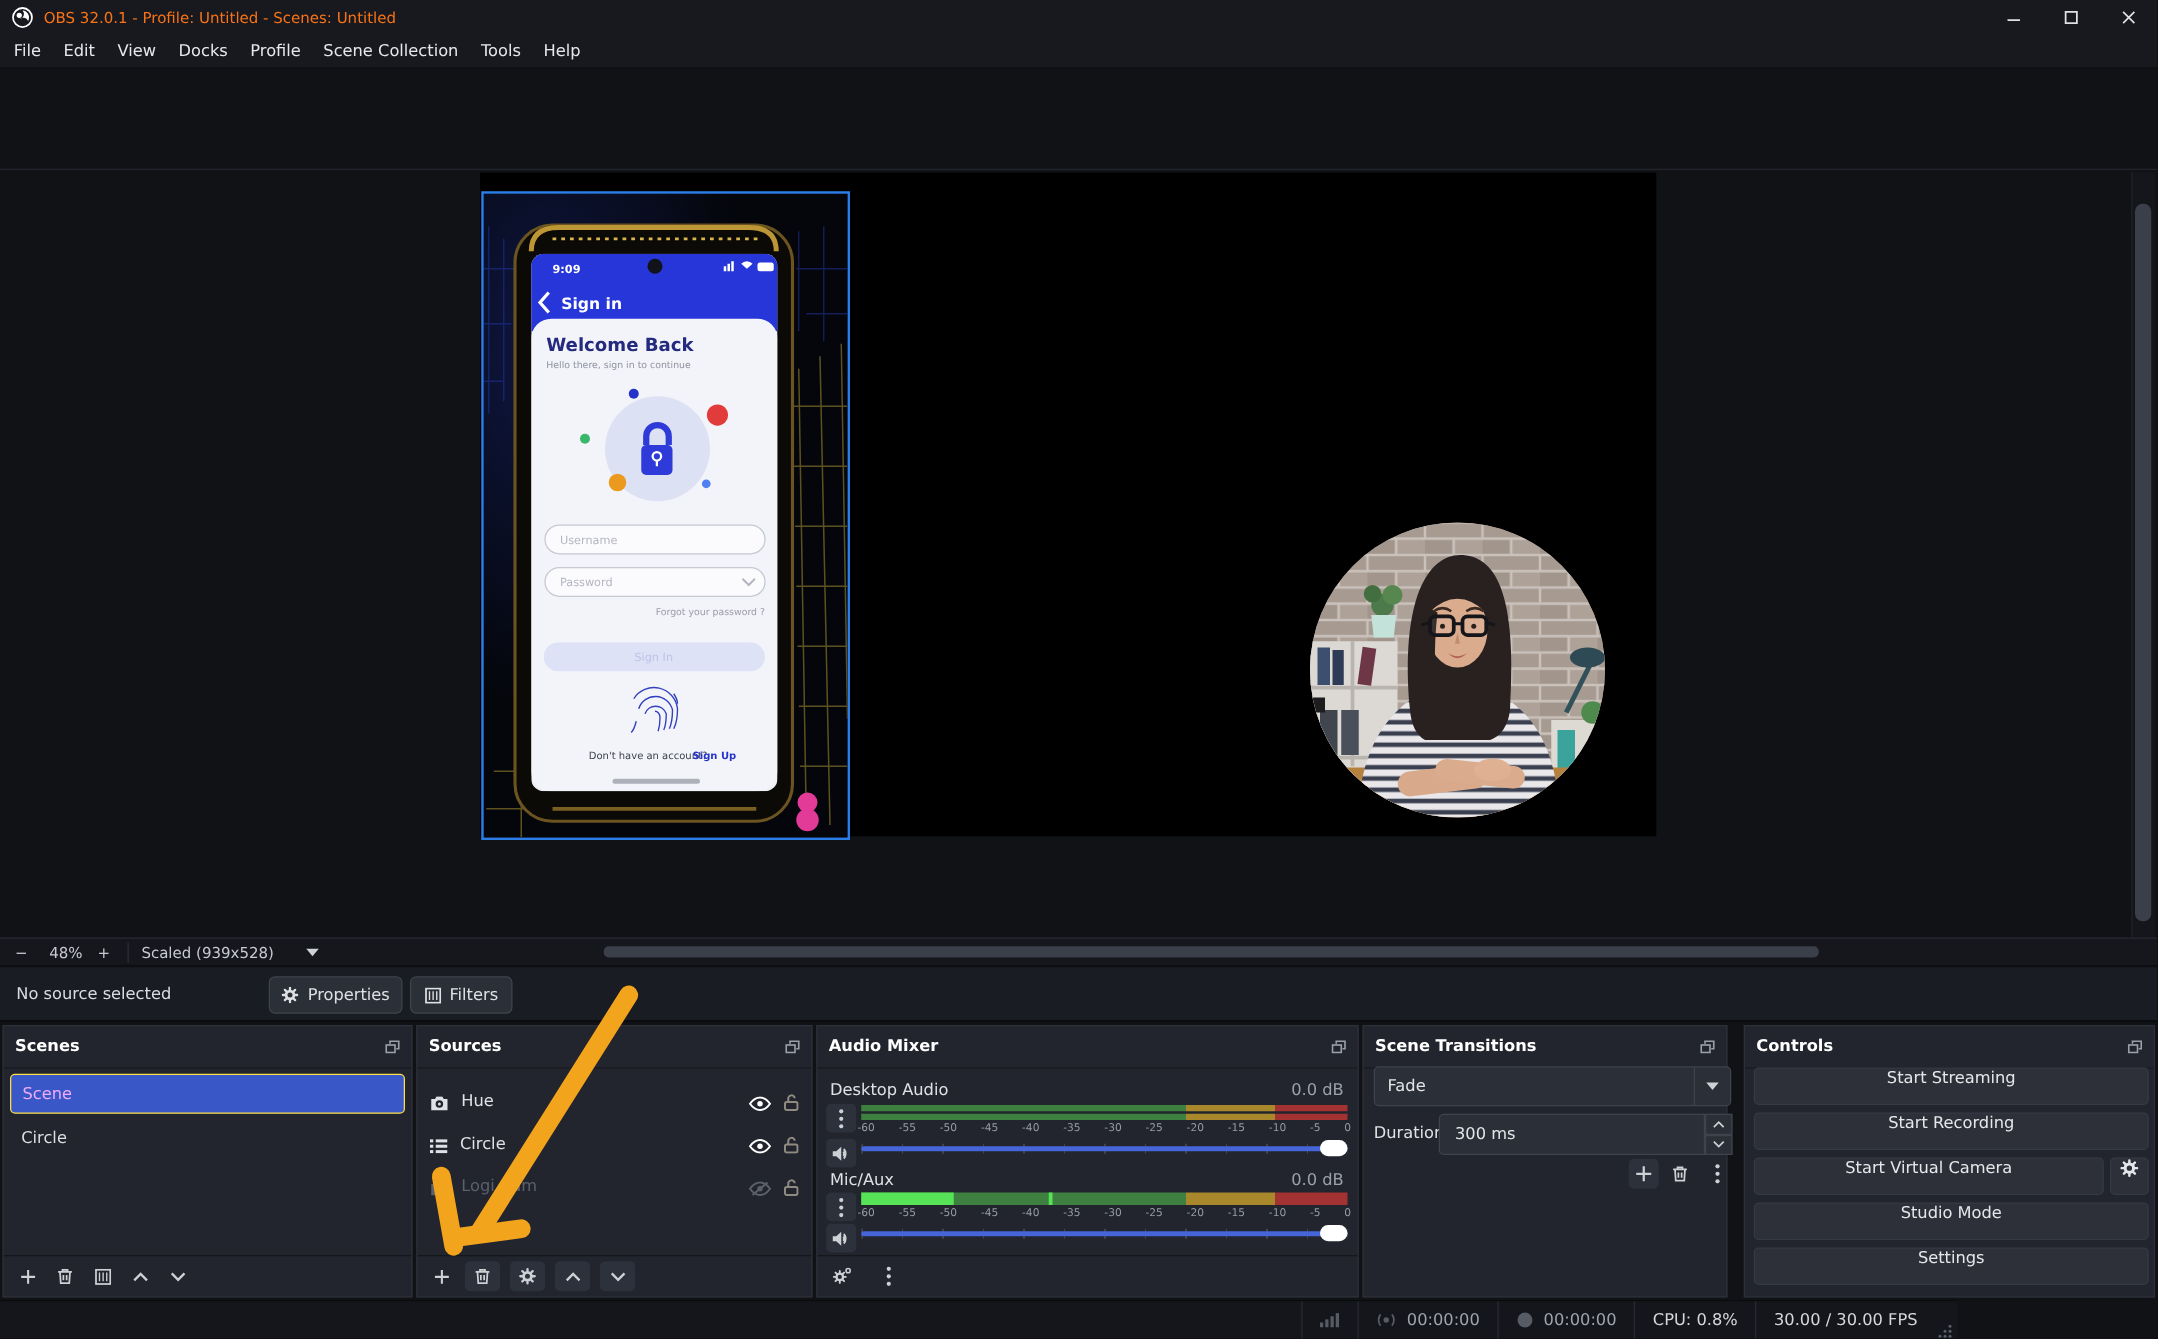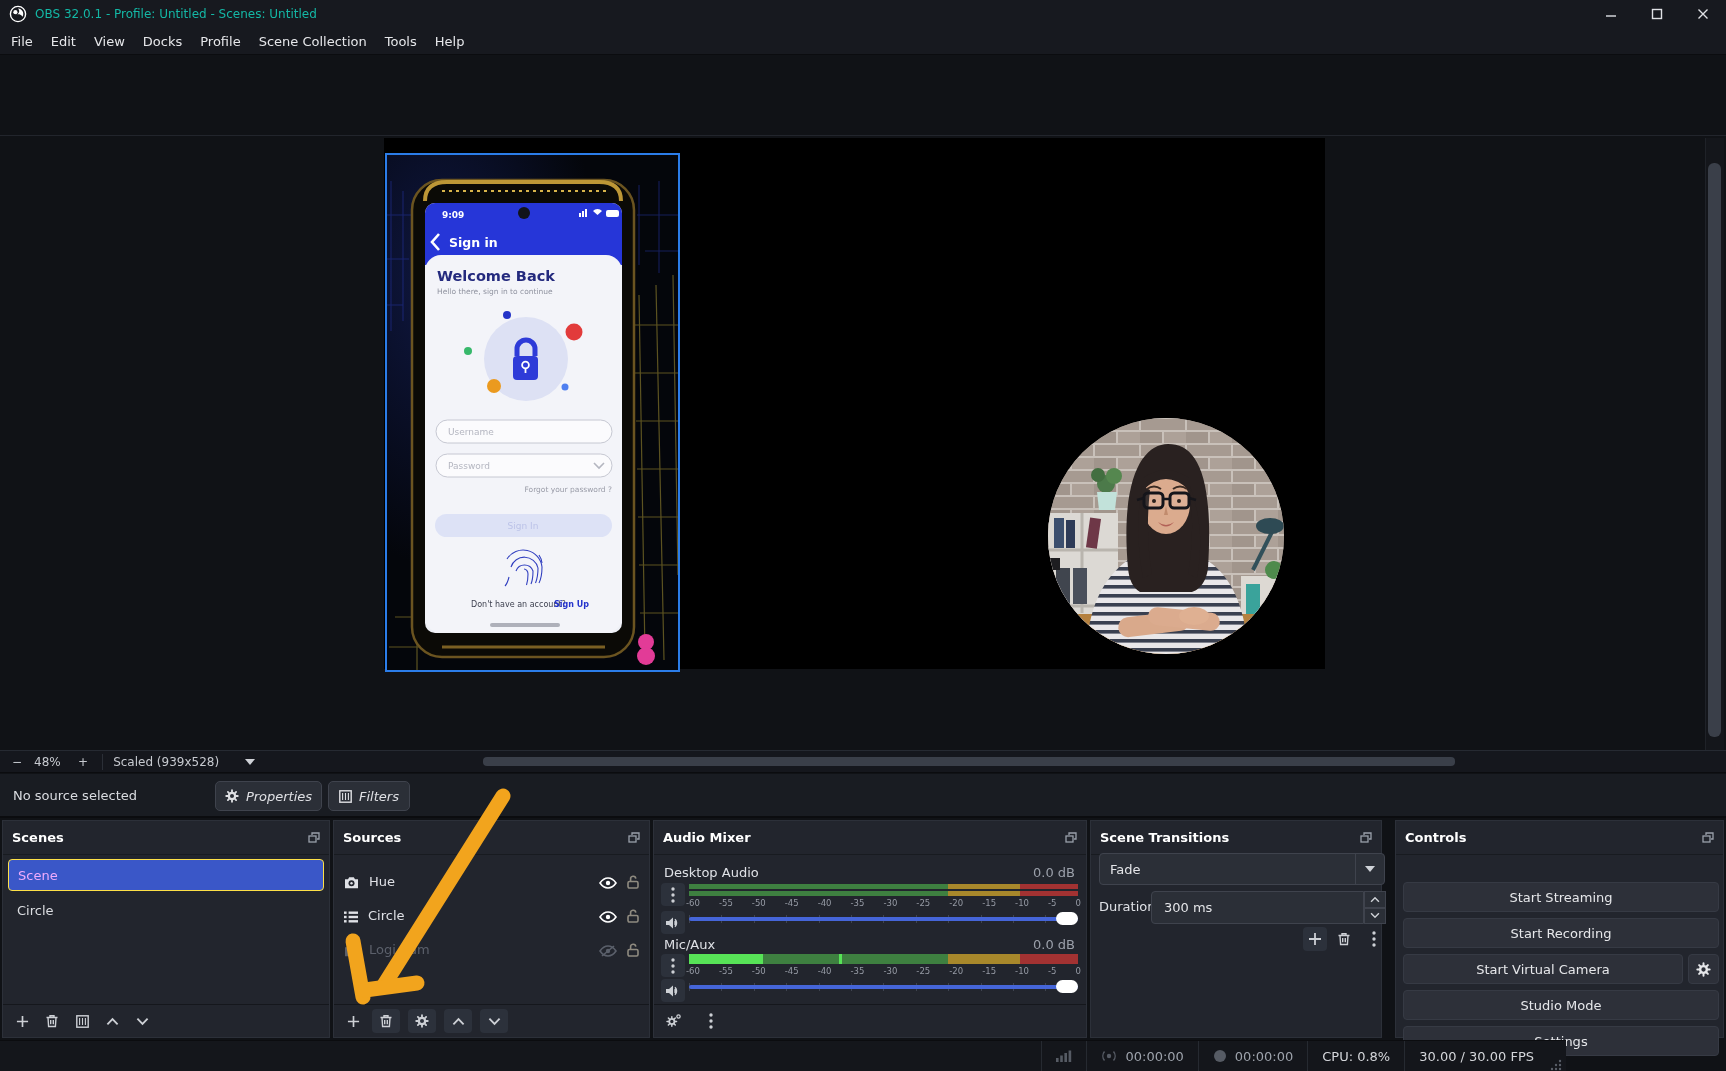--- a/index.html
+++ b/index.html
@@ -1,50 +1,50 @@
 <!DOCTYPE html>
 <html><head>
 <meta charset="utf-8">
 <style>
   html,body{margin:0;padding:0;background:#0f1115;}
   #app{position:relative;width:1726px;height:1071px;background:#101216;overflow:hidden;
        font-family:"DejaVu Sans","Liberation Sans",sans-serif;color:#e8e9ec;font-size:13px;}
   .abs{position:absolute;}
   
   #titlebar{left:0;top:0;width:1726px;height:28px;background:#17191f;display:flex;align-items:center;}
-  #titlebar .title{font-size:12px;color:#14b8a6;margin-left:8px;}
+  #titlebar .title{font-size:12px;color:#f97316;margin-left:8px;}
   .winbtns{position:absolute;right:0;top:0;height:28px;display:flex;}
   .winbtn{width:46px;height:28px;display:flex;align-items:center;justify-content:center;color:#dfe1e5;}
   #menubar{left:0;top:28px;width:1726px;height:27px;background:#17191f;display:flex;align-items:center;
            padding-left:2px;border-bottom:1px solid #0b0c0f;box-sizing:border-box;}
   .menu-item{padding:0 9px;height:27px;display:flex;align-items:center;color:#e6e7ea;font-size:13px;}
   
   #preview-top-line{left:0;top:135px;width:1726px;height:1px;background:#22252c;}
   #canvas{left:384px;top:138px;width:941px;height:531px;background:#000;}
   #phone-source{left:385px;top:153px;width:291px;height:515px;border:2px solid #2b7de9;box-sizing:content-box;text-align:center;}
   #phone-source svg{display:block;}
   #webcam{left:1048px;top:418px;width:236px;height:236px;border-radius:50%;overflow:hidden;background:#a89c93;}
   #vscroll{left:1705px;top:138px;width:18px;height:614px;background:#14161b;border-left:1px solid #1f2228;}
   #vscroll-handle{left:1708px;top:163px;width:13px;height:574px;border-radius:6px;background:#3a3f49;}
   
   #zoomrow{left:0;top:750px;width:1726px;height:23px;background:#15171d;border-top:1px solid #262a32;
            border-bottom:1px solid #0b0c0f;display:flex;align-items:center;font-size:12px;color:#c7cad0;box-sizing:border-box;}
   .zbtn{padding:0 6px;color:#c7cad0;}
-  #zoom-level{margin:0 6px;min-width:32px;text-align:left;}
+  #zoom-level{margin:0 6px;min-width:32px;text-align:right;}
   .vsep{width:1px;height:16px;background:#2b2f37;margin:0 8px;}
   #scale-label{margin-left:2px;}
   .dd-arrow{width:0;height:0;border-left:5px solid transparent;border-right:5px solid transparent;
             border-top:6px solid #cfd2d7;margin-left:26px;}
   #hscroll-handle{left:483px;top:757px;width:972px;height:9px;border-radius:4px;background:#3a3f49;}
   
   #srcbar{left:0;top:774px;width:1726px;height:44px;background:#191c22;display:flex;align-items:center;
           border-bottom:2px solid #0b0c0f;box-sizing:border-box;}
   #srcbar .status{margin-left:13px;color:#dadce1;}
   .btn{display:flex;align-items:center;justify-content:center;gap:7px;background:#2b2f37;border:1px solid #3f434d;
-       border-radius:5px;color:#dfe0e4;height:30px;box-sizing:border-box;font-style:italic;}
+       border-radius:5px;color:#dfe0e4;height:30px;box-sizing:border-box;}
   #btn-properties{position:absolute;left:215px;top:7px;width:107px;}
   #btn-filters{position:absolute;left:328px;top:7px;width:82px;}
   
   .panel{position:absolute;top:820px;height:218px;background:#22252d;border:1px solid #2c3039;box-sizing:border-box;}
   .panel-h{height:33px;display:flex;align-items:center;justify-content:space-between;padding:0 9px;
            border-bottom:1px solid #181b20;font-weight:bold;color:#fff;}
   .panel-toolbar{position:absolute;left:0;bottom:0;width:100%;height:33px;border-top:1px solid #15171c;
                  display:flex;align-items:center;gap:8px;padding:0 8px;box-sizing:border-box;color:#c6c9cf;}
   .tb-flat{width:22px;height:22px;display:flex;align-items:center;justify-content:center;color:#cdd0d5;}
   .tb-sq{width:28px;height:24px;display:flex;align-items:center;justify-content:center;background:#2c313b;border-radius:4px;color:#cdd0d5;}
@@ -81,21 +81,21 @@
             border-radius:4px;display:flex;align-items:center;box-sizing:border-box;}
   .dropdown .val{padding-left:10px;flex:1;color:#e4e5e8;}
   .dropdown .arr{width:28px;height:100%;border-left:1px solid #3f434d;display:flex;align-items:center;justify-content:center;}
   .dur-label{position:absolute;left:8px;top:78px;color:#dfe1e6;}
   .spin{position:absolute;left:60px;top:70px;width:213px;height:33px;background:#2b2f37;border:1px solid #3f434d;
         border-radius:4px 0 0 4px;display:flex;align-items:center;padding-left:12px;box-sizing:border-box;color:#e4e5e8;}
   .spin-btns{position:absolute;left:273px;top:70px;width:22px;height:33px;display:flex;flex-direction:column;}
   .spin-btns div{flex:1;background:#2b2f37;border:1px solid #3f434d;display:flex;align-items:center;justify-content:center;color:#cdd0d5;}
   
   .ctl-btn{position:absolute;left:7px;width:316px;height:30px;background:#2d3039;border:1px solid #363a44;
-           border-radius:4px;display:flex;align-items:center;justify-content:center;color:#e6e7ea;box-sizing:border-box;margin-top:28px;}
+           border-radius:4px;display:flex;align-items:flex-start;justify-content:center;color:#e6e7ea;box-sizing:border-box;}
   
   #statusbar{left:0;top:1040px;width:1566px;height:31px;background:#14161b;border-top:1px solid #0b0c0f;
              display:flex;align-items:center;justify-content:flex-end;box-sizing:border-box;color:#9ea3ac;}
   .st-sec{display:flex;align-items:center;gap:8px;padding:0 14px;height:100%;border-left:1px solid #262a31;}
   .st-strong{color:#d4d6da;}
   .grip{width:12px;height:12px;margin:0 4px 0 2px;align-self:flex-end;}
   svg.ic{display:block;}
   #arrow-overlay{left:330px;top:770px;pointer-events:none;z-index:50;}
 </style>
 </head>

